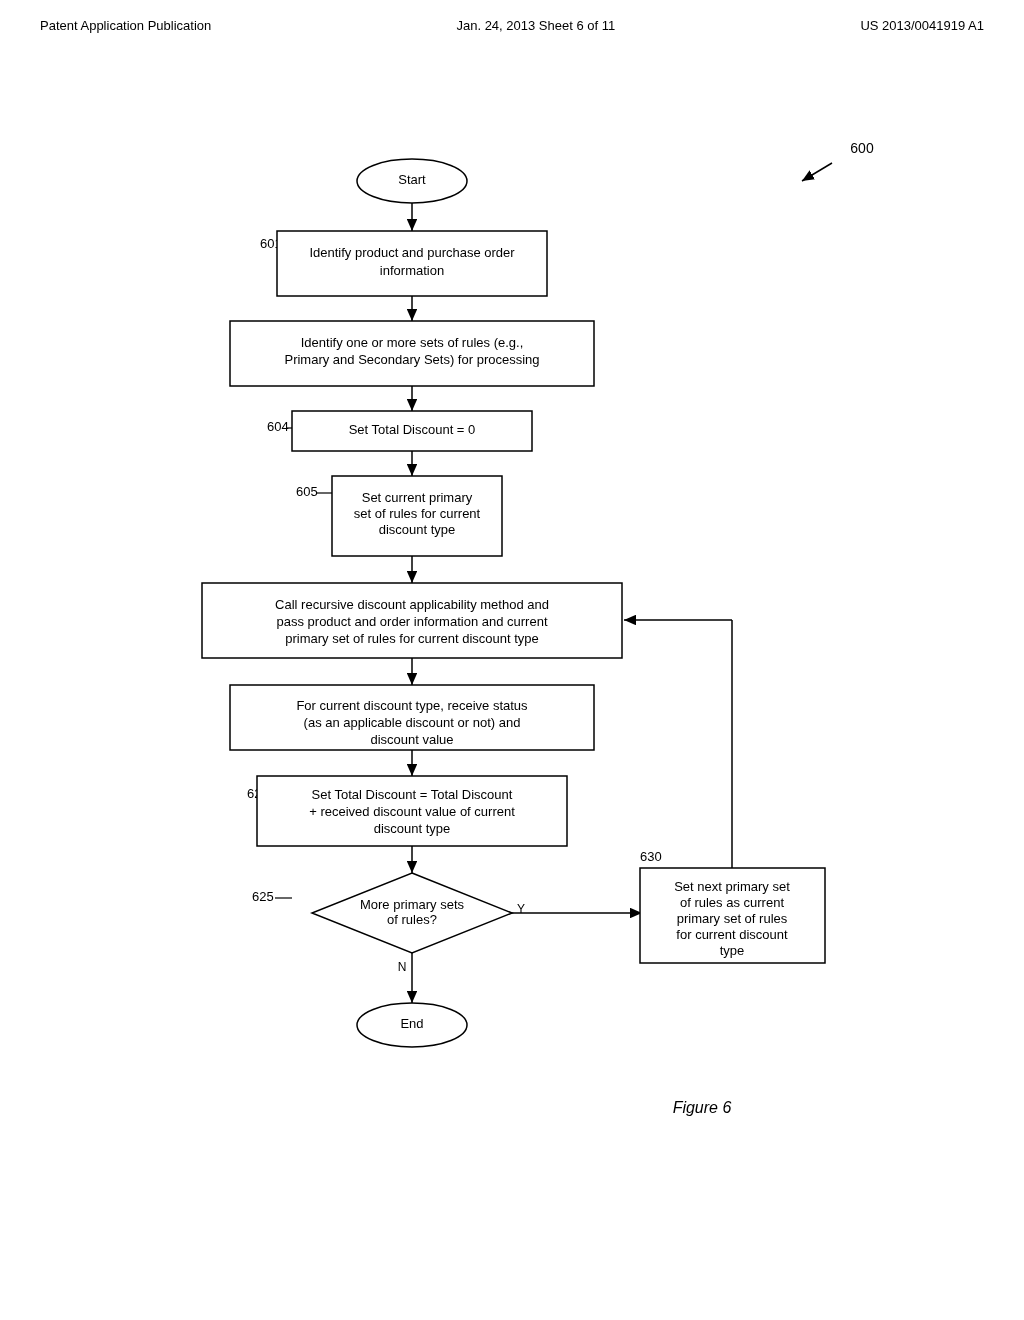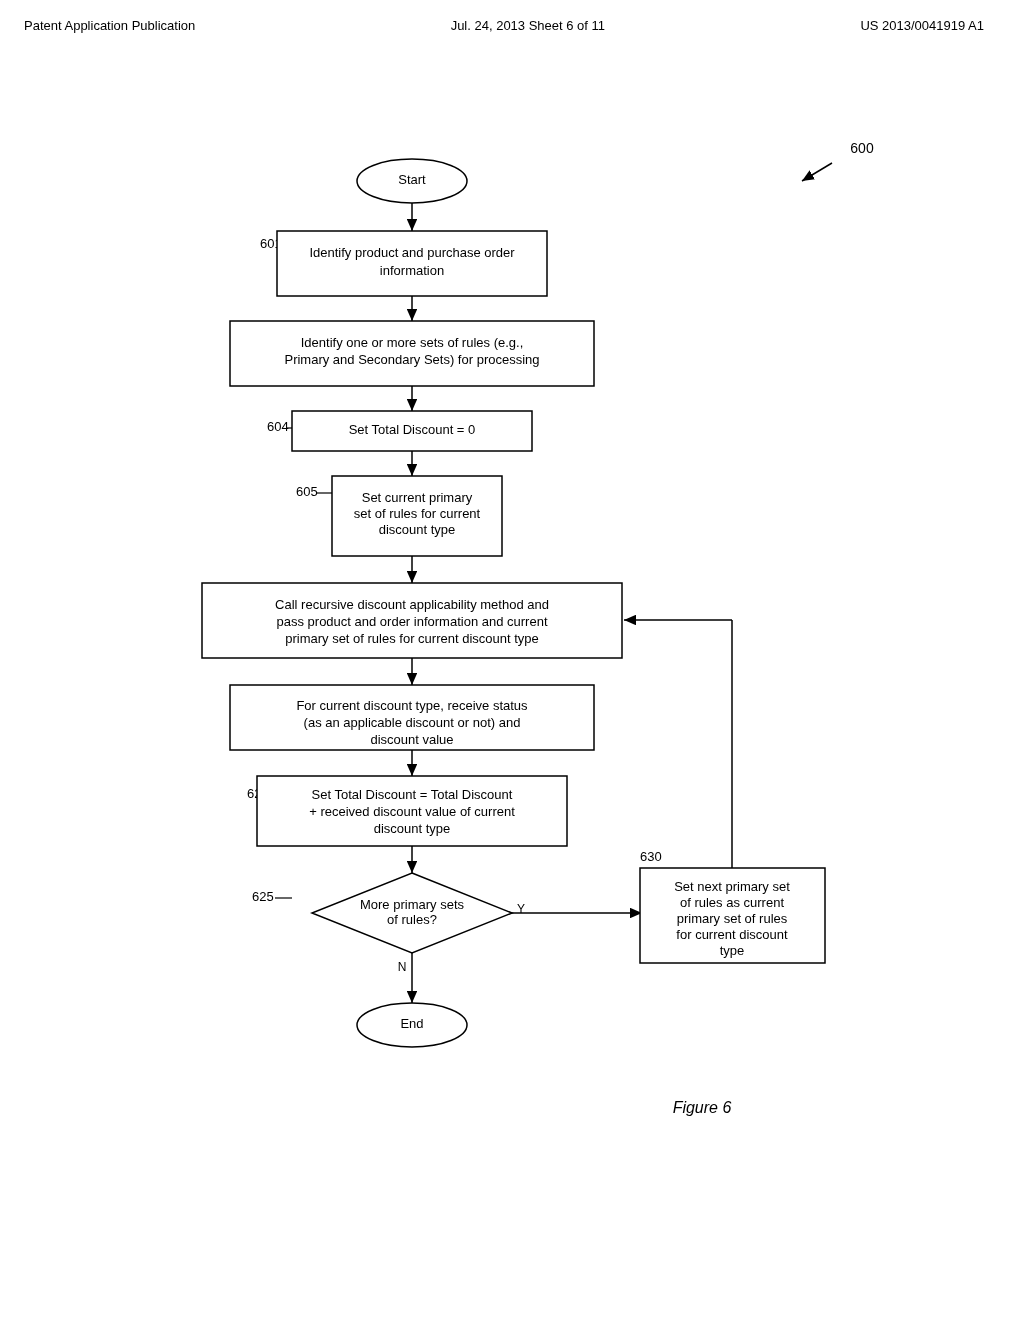--- a/index.html
+++ b/index.html
@@ -8,21 +8,21 @@
       font-family: Arial, sans-serif;
       width: 1024px;
       min-height: 1320px;
       position: relative;
       color: #000;
     }
 
     .header {
       display: flex;
       justify-content: space-between;
-      padding: 18px 40px 10px 24px;
+      padding: 18px 40px 10px 40px;
       font-size: 13px;
       border-bottom: none;
     }
 
     .diagram-area {
       position: relative;
       width: 100%;
       padding: 20px 2px;
     }
 
@@ -49,21 +49,21 @@
       font-size: 13px;
       text-anchor: middle;
       dominant-baseline: middle;
     }
   </style>
 </head>
 <body>
 
 <div class="header">
   <span>Patent Application Publication</span>
-  <span>Jul. 24, 2013  Sheet 6 of 11</span>
+  <span>Jan. 24, 2013  Sheet 6 of 11</span>
   <span>US 2013/0041919 A1</span>
 </div>
 
 <div class="diagram-area">
   <svg class="flowchart" viewBox="0 0 860 1150">
     <defs>
       <marker id="arrowhead" markerWidth="8" markerHeight="7" refX="8" refY="3.5" orient="auto">
         <polygon points="0 0, 8 3.5, 0 7" fill="#000"></polygon>
       </marker>
     </defs>

